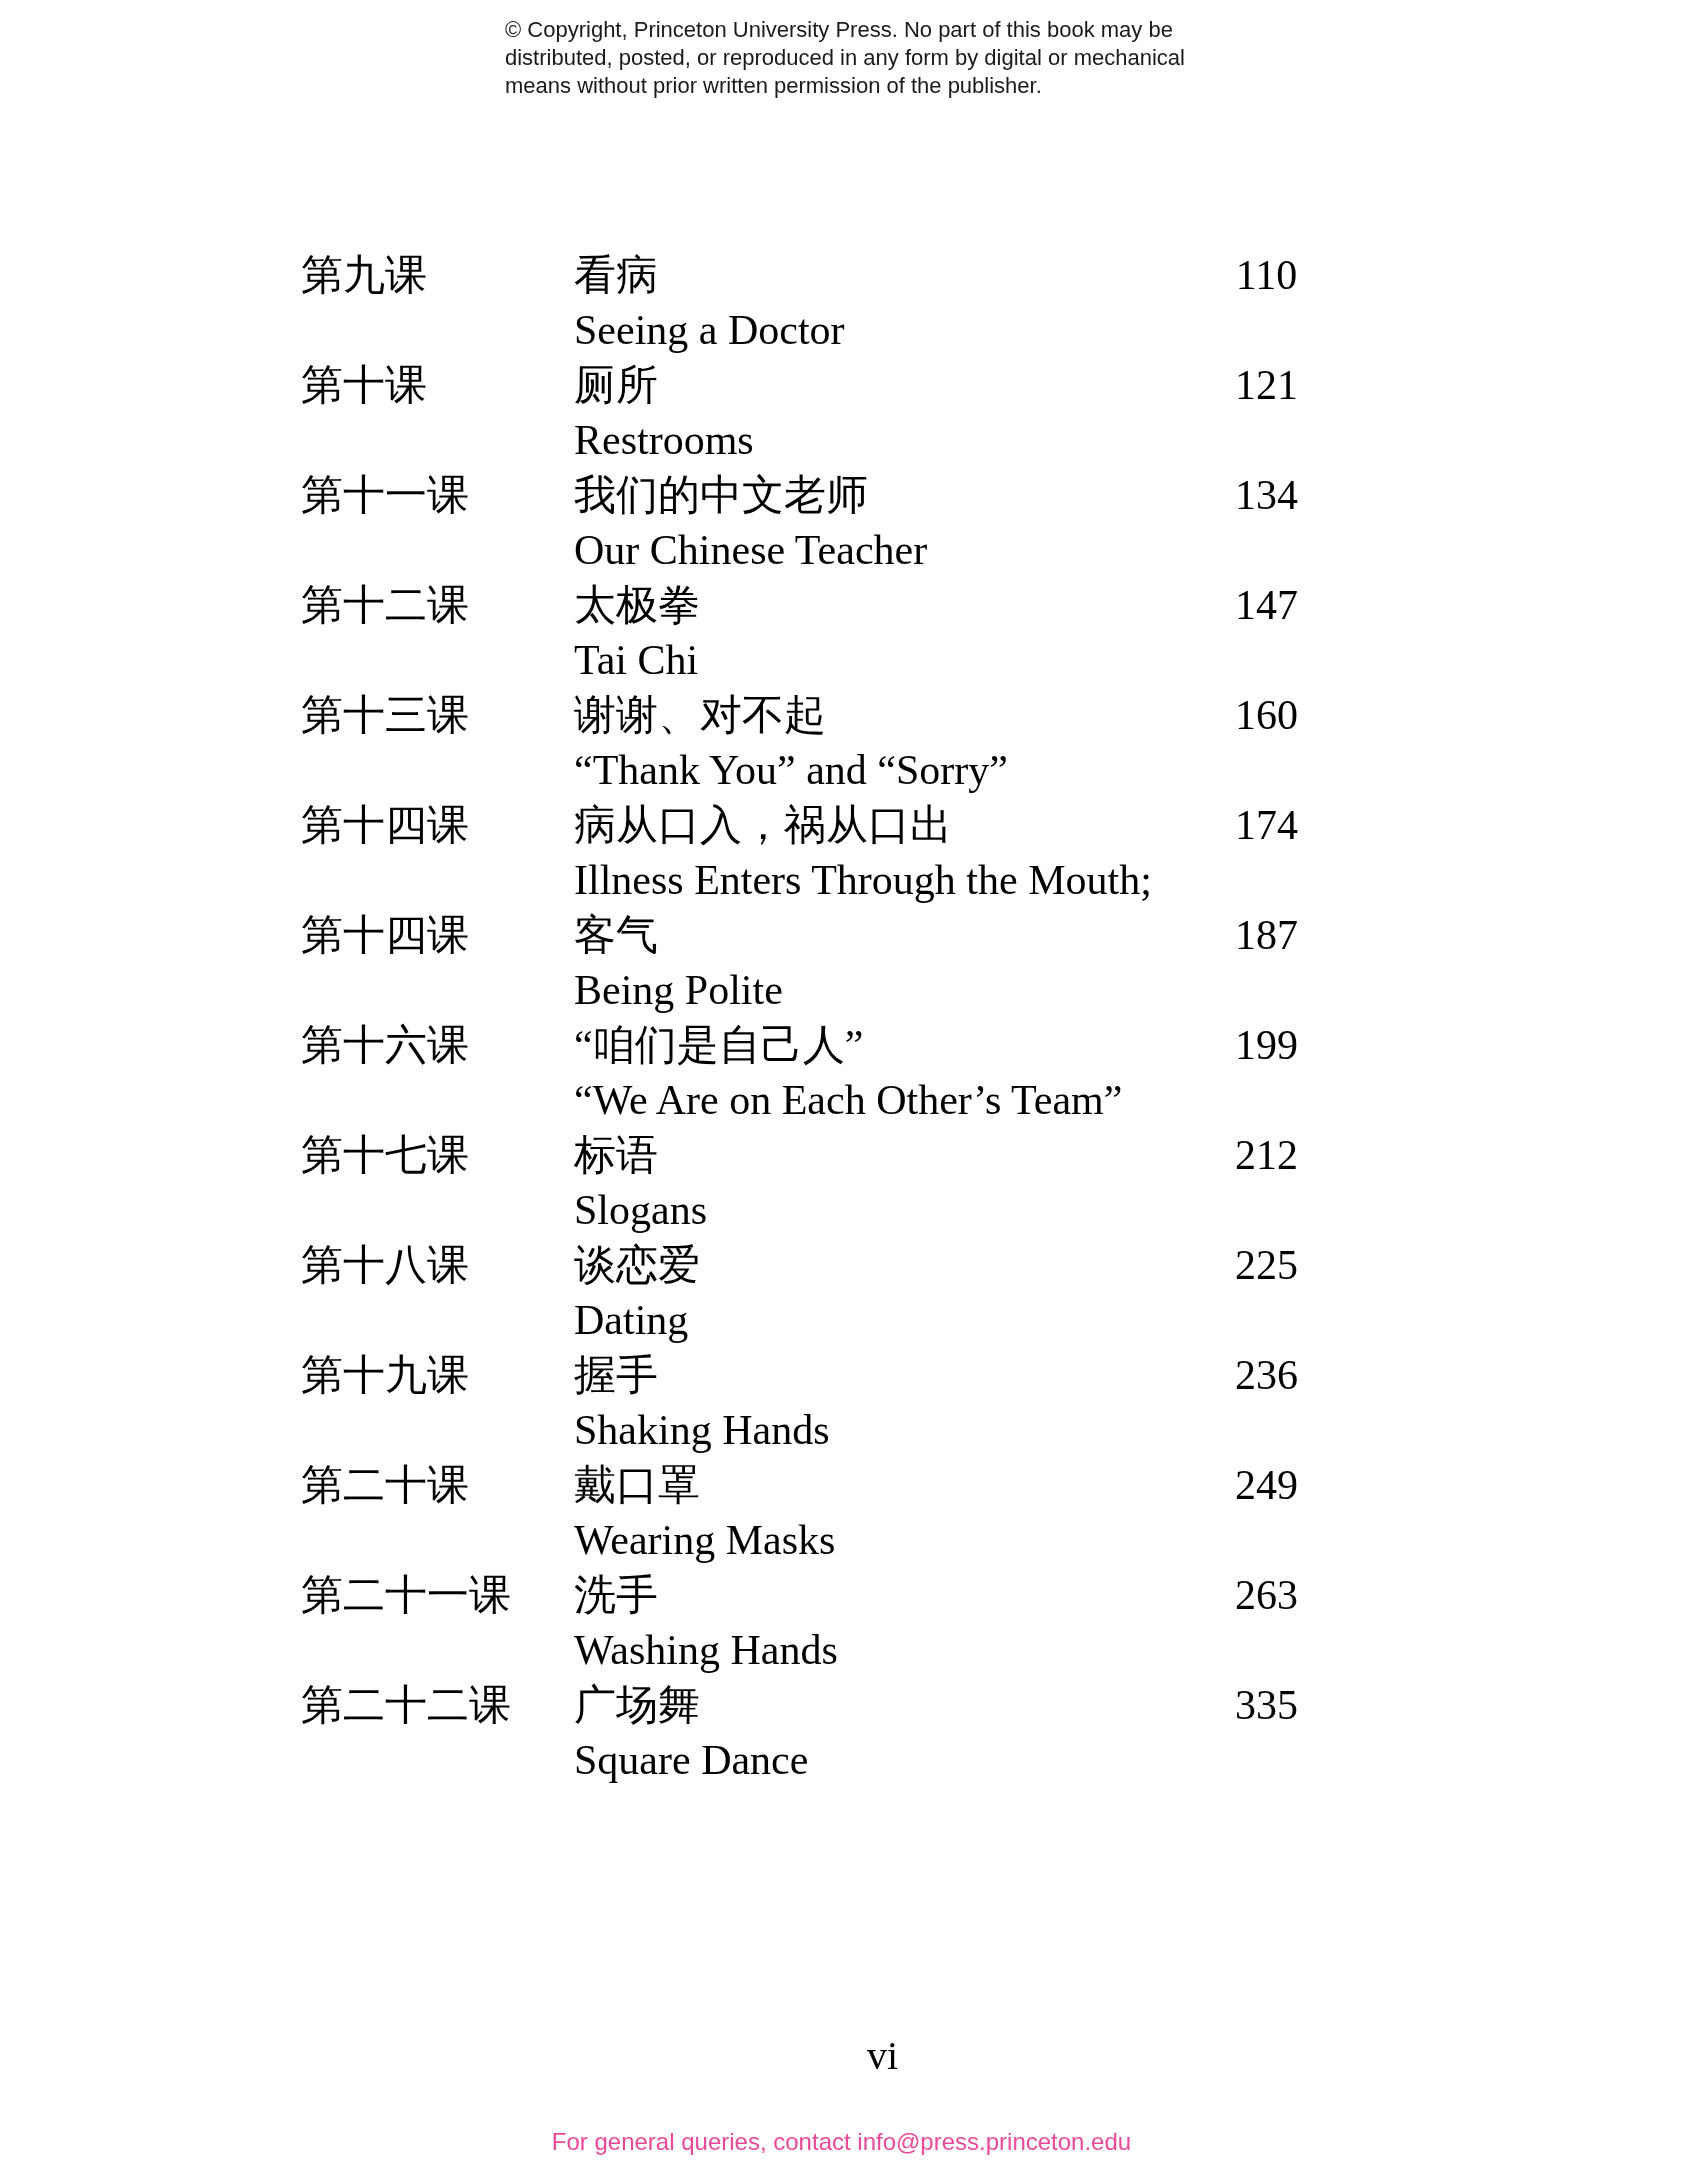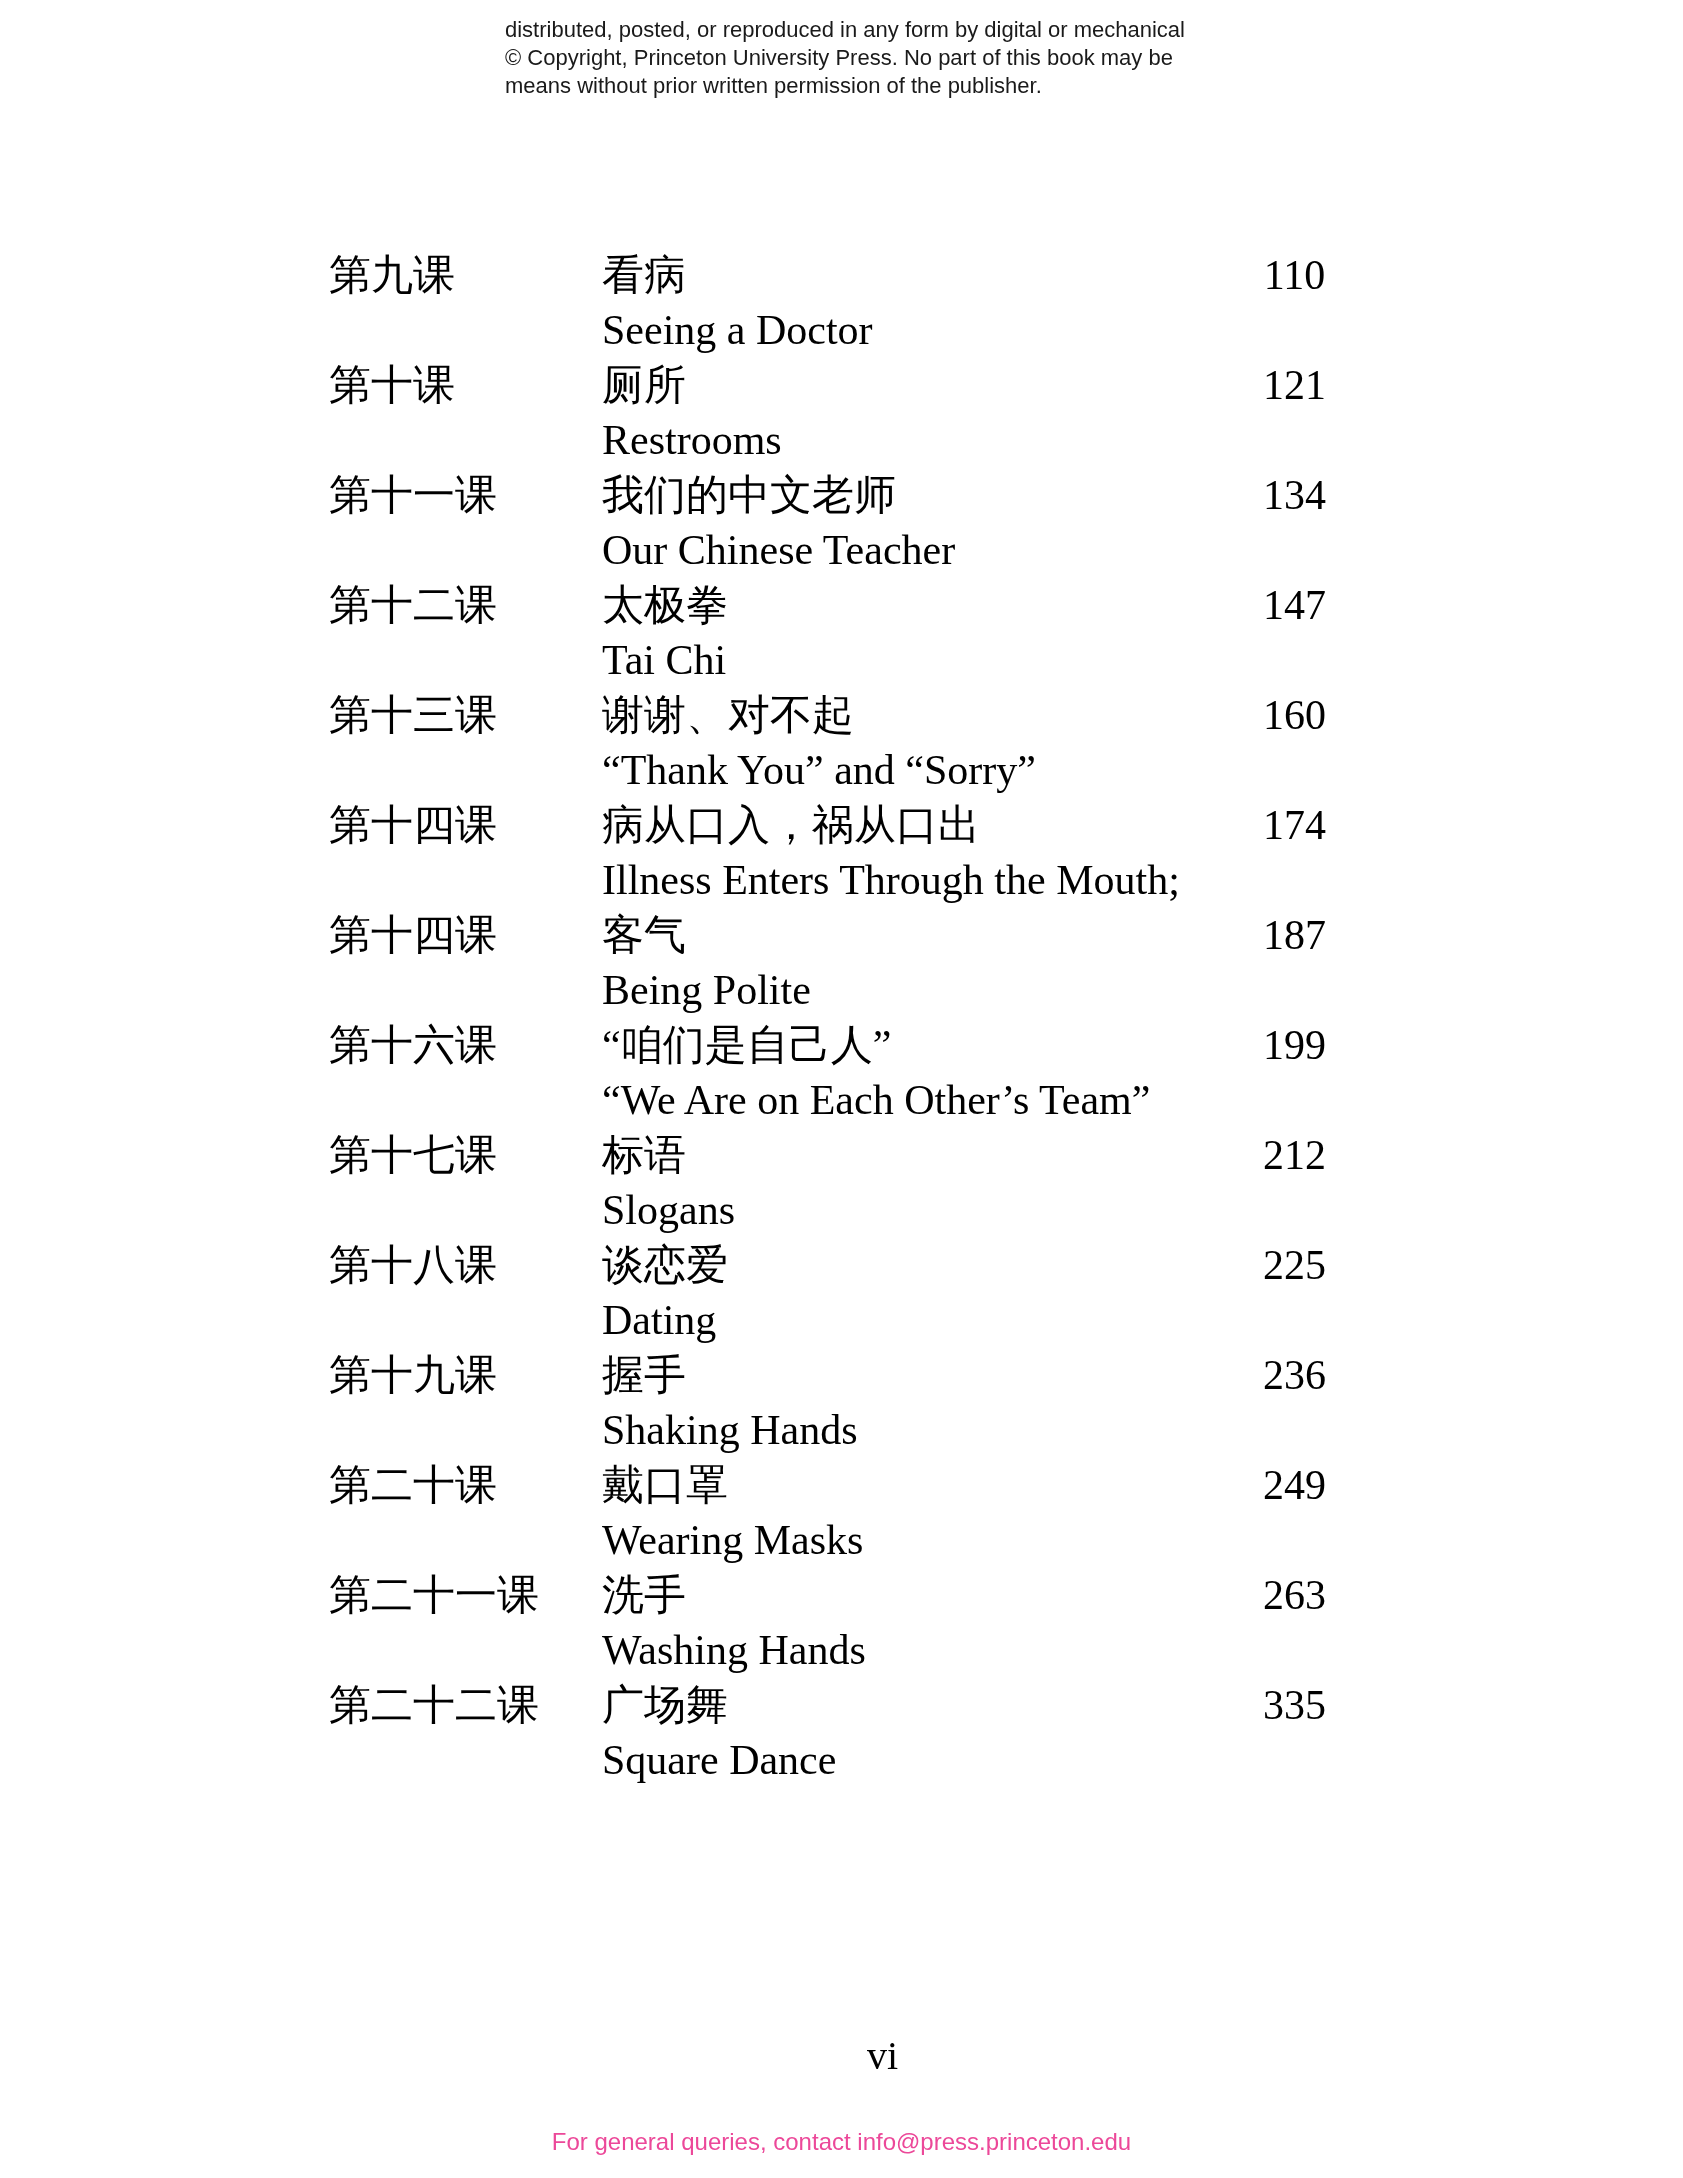--- a/index.html
+++ b/index.html
@@ -20,21 +20,20 @@
     font-size: 22px;
     line-height: 28px;
     color: #1a1a1a;
     white-space: nowrap;
   }
   .toc {
     position: absolute;
     left: 301px;
     top: 248px;
     width: 1020px;
-    margin-left: 28px;
   }
   .toc-row { display: flex; align-items: flex-start; }
   .col-lesson {
     width: 273px;
     flex: 0 0 273px;
     font-size: 42px;
     line-height: 55px;
     white-space: nowrap;
   }
   .col-title {
@@ -68,22 +67,22 @@
     line-height: 30px;
     color: #ec4899;
   }
 </style>
 </head>
 <body>
 
 <div class="page">
 
   <div class="copyright">
+    <div>© Copyright, Princeton University Press. No part of this book may be</div>
     <div>distributed, posted, or reproduced in any form by digital or mechanical</div>
-    <div>© Copyright, Princeton University Press. No part of this book may be</div>
     <div>means without prior written permission of the publisher.</div>
   </div>
 
   <div class="toc" id="toc">
   <div class="toc-row">
     <div class="col-lesson">第九课</div>
     <div class="col-title">
       <div class="title-zh">看病</div>
     <div class="title-en">Seeing a Doctor</div>
         </div>

